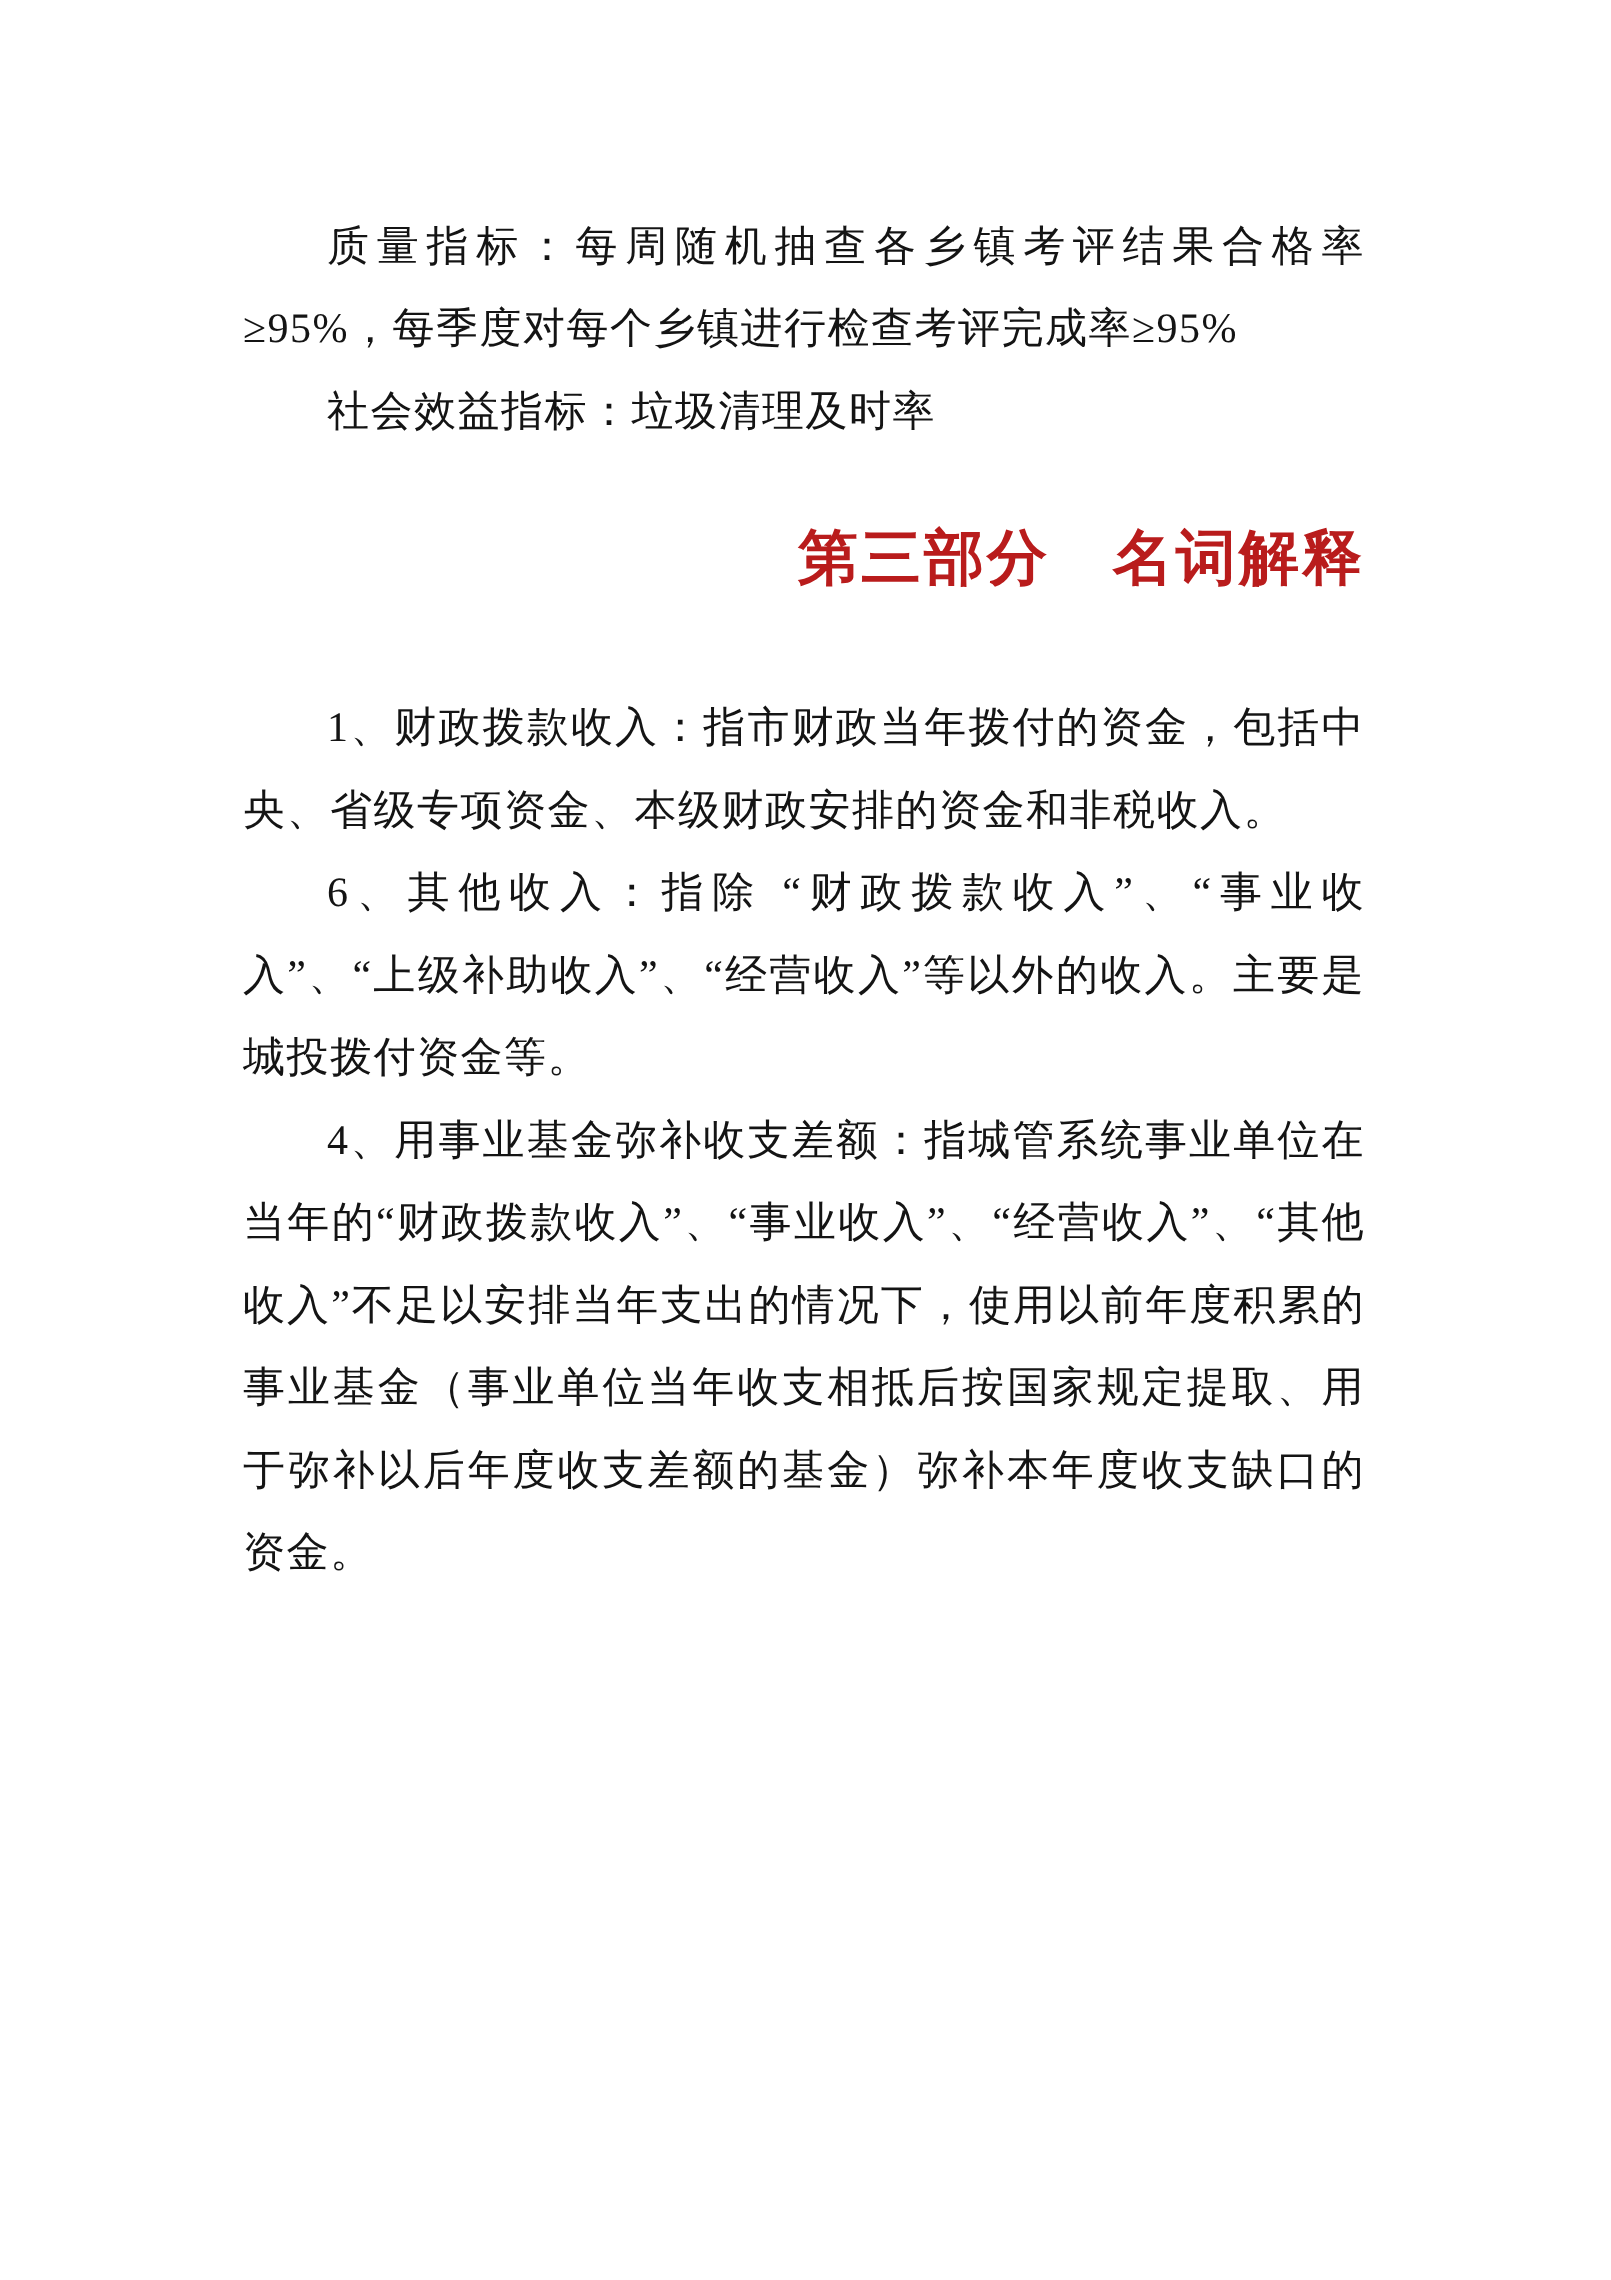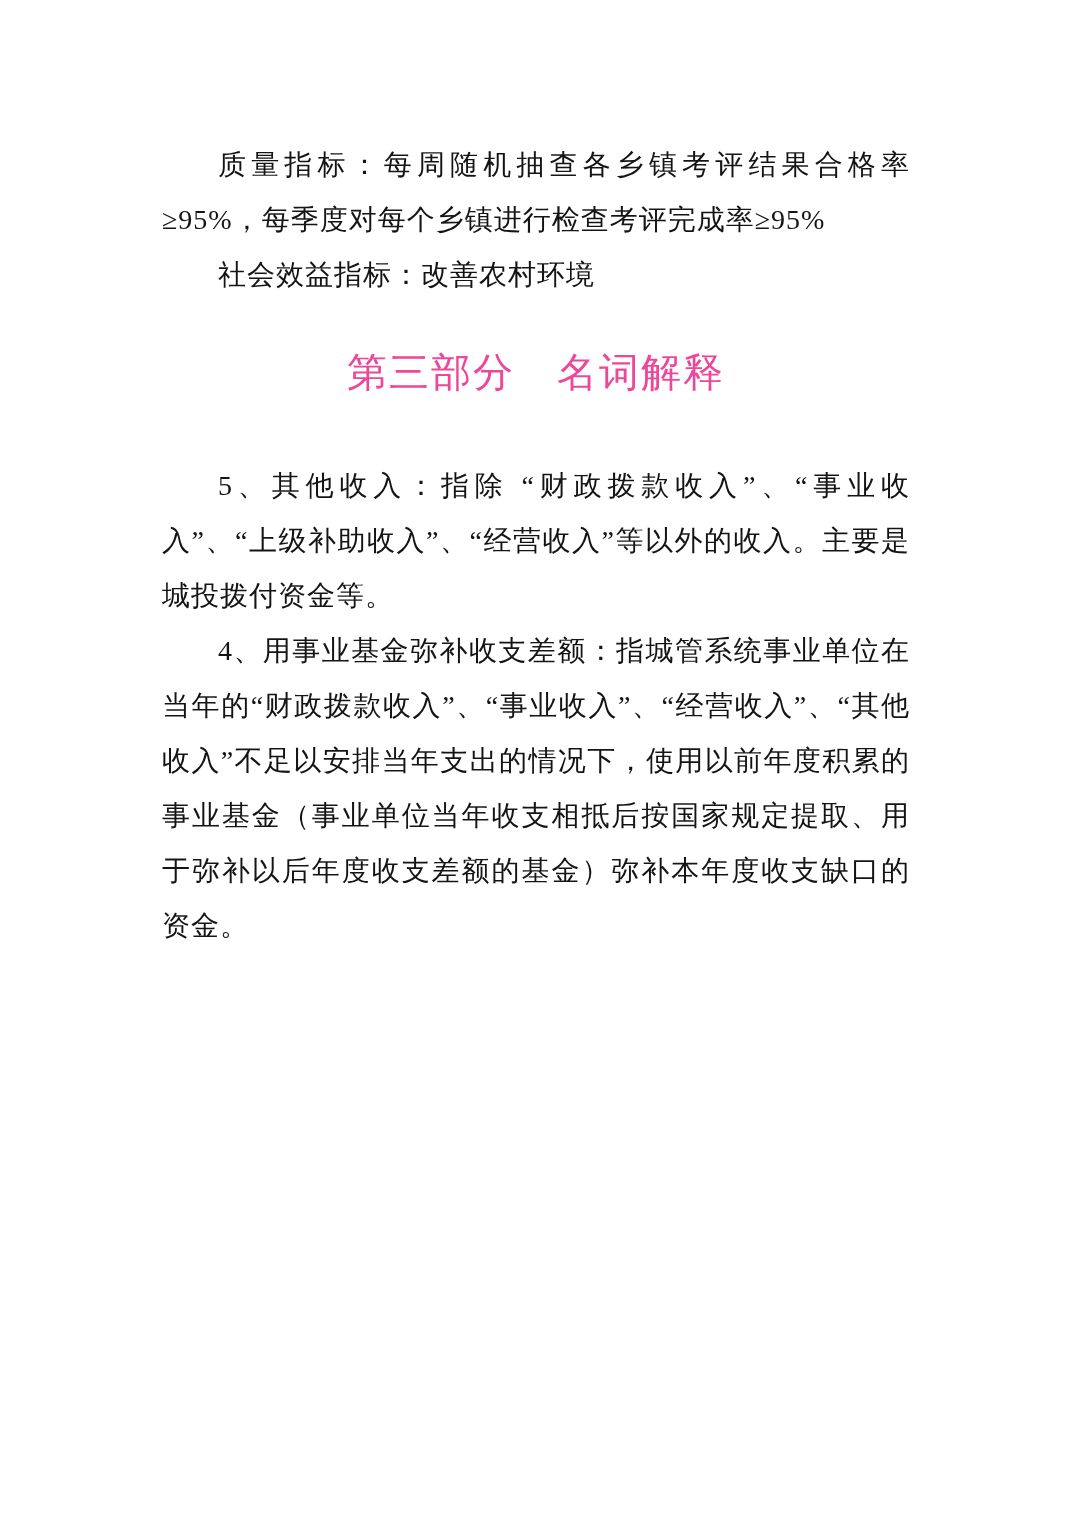--- a/index.html
+++ b/index.html
@@ -31,40 +31,41 @@
     letter-spacing: 1px;
     text-align: justify;
     text-indent: 2em;
     color: #141414;
   }
   .section-heading {
     margin: 43px 0 58px 0;
     font-family: "Liberation Sans", "DejaVu Sans", sans-serif;
     font-size: 40px;
     line-height: 55px;
-    font-weight: 400;
-    text-align: center;
+    font-weight: 700;
+    text-align: right;
     letter-spacing: 2px;
-    color: #ec4899;
+    color: #b91c1c;
   }
 </style>
 </head>
 <body>
 
 <div class="page">
   <div class="content">
 
     <p class="body-para">质量指标：每周随机抽查各乡镇考评结果合格率 ≥95%，每季度对每个乡镇进行检查考评完成率≥95%</p>
 
 
-    <p class="body-para">社会效益指标：改善农村环境</p>
+    <p class="body-para">社会效益指标：垃圾清理及时率</p>
 
 
     <h1 class="section-heading">第三部分　名词解释</h1>
 
+    <p class="body-para">1、财政拨款收入：指市财政当年拨付的资金，包括中央、省级专项资金、本级财政安排的资金和非税收入。</p>
 
 
-    <p class="body-para">5、其他收入：指除 “财政拨款收入”、“事业收入”、“上级补助收入”、“经营收入”等以外的收入。主要是城投拨付资金等。</p>
+    <p class="body-para">6、其他收入：指除 “财政拨款收入”、“事业收入”、“上级补助收入”、“经营收入”等以外的收入。主要是城投拨付资金等。</p>
 
     <p class="body-para">4、用事业基金弥补收支差额：指城管系统事业单位在当年的“财政拨款收入”、“事业收入”、“经营收入”、“其他收入”不足以安排当年支出的情况下，使用以前年度积累的事业基金（事业单位当年收支相抵后按国家规定提取、用于弥补以后年度收支差额的基金）弥补本年度收支缺口的资金。</p>
 
   </div>
 </div>
 
 </body></html>

